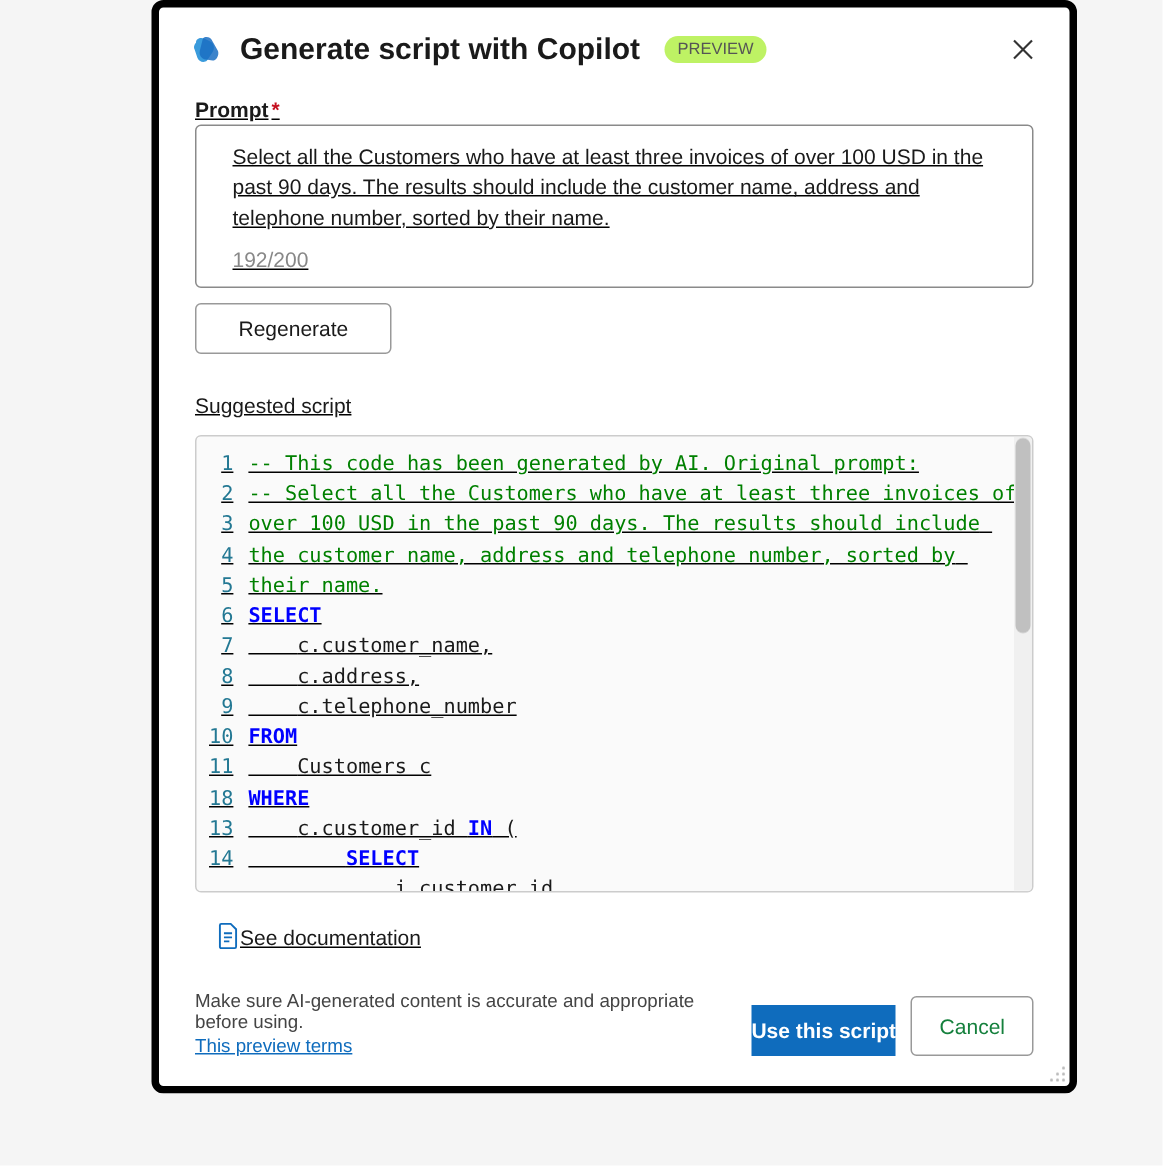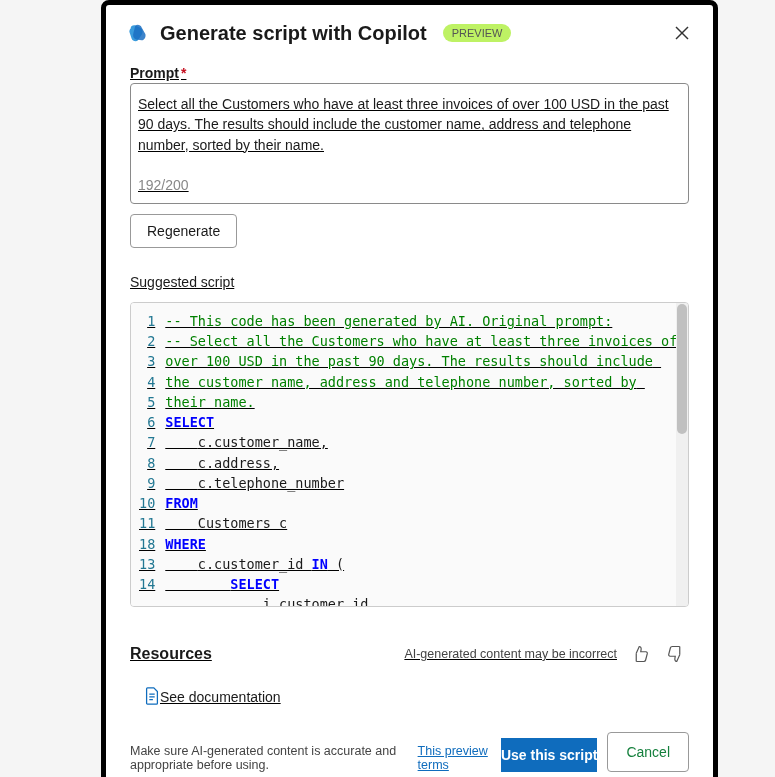--- a/index.html
+++ b/index.html
@@ -72,44 +72,44 @@
     .field-label {
       font-size: 14px;
       font-weight: 600;
       color: #1a1a1a;
       margin-bottom: 2px;
     }
     .required { color: #c50f1f; margin-left: 2px; }
     .prompt-box {
       border: 1px solid #8a8a8a;
       border-radius: 4px;
-      padding: 10px 7px;
+      padding: 10px 24px;
       display: flex;
       flex-direction: column;
-      gap: 22px;
+      gap: 10px;
     }
     .prompt-text {
       font-size: 14px;
       color: #1a1a1a;
       line-height: 1.45;
       min-height: 40px;
       resize: none;
       border: none;
       outline: none;
       font-family: inherit;
       width: 100%;
     }
     .char-count {
       font-size: 14px;
       color: #888;
     }
     .regenerate-btn {
       align-self: flex-start;
       margin-top: 10px;
-      padding: 8px 16px;
+      padding: 8px 28px;
       background: #fff;
       border: 1px solid #999;
       border-radius: 4px;
       font-size: 14px;
       font-weight: 500;
       cursor: pointer;
       color: #1a1a1a;
     }
     .section-label {
       font-size: 14px;
@@ -202,21 +202,21 @@
     }
     .doc-icon { color: #0f6cbd; }
     .footer {
       padding: 16px 24px 20px 24px;
       display: flex;
       align-items: flex-end;
       gap: 10px;
     }
     .footer-left {
       display: flex;
-      flex-direction: row;
+      flex-direction: column;
       gap: 2px;
       font-size: 12.5px;
       color: #444;
       flex: 1;
     }
     .preview-link {
       color: #0f6cbd;
       text-decoration: underline;
       font-size: 12.5px;
       cursor: pointer;
@@ -306,36 +306,20 @@
             <div>13</div>
             <div>14</div>
           </div>
         <div class="code" id="code"><div><span class="c-comment">-- This code has been generated by AI. Original prompt:</span></div><div><span class="c-comment">-- Select all the Customers who have at least three invoices of over 100 USD in the past 90 days. The results should include the customer name, address and telephone number, sorted by their name.</span></div><div><span class="c-keyword">SELECT</span></div><div><span class="c-ident">    c.customer_name,</span></div><div><span class="c-ident">    c.address,</span></div><div><span class="c-ident">    c.telephone_number</span></div><div><span class="c-keyword">FROM</span></div><div><span class="c-ident">    Customers c</span></div><div><span class="c-keyword">WHERE</span></div><div><span class="c-ident">    c.customer_id </span><span class="c-keyword">IN</span><span class="c-ident"> (</span></div><div><span class="c-ident">        </span><span class="c-keyword">SELECT</span></div><div><span class="c-ident">            i.customer_id</span></div><div><span class="c-ident">        </span><span class="c-keyword">FROM</span></div></div>
       </div>
       <div class="vscroll">
         <div class="vscroll-thumb"></div>
       </div>
     </div>
 
-    <div class="resources-row">
-      <div class="resources-heading">Resources</div>
-      <div class="ai-warning">AI-generated content may be incorrect</div>
-      <button class="feedback-btn">
-        <svg width="18" height="18" viewBox="0 0 24 24" fill="none" stroke="#555" stroke-width="1.6">
-          <path d="M7 22V11"></path>
-            <path d="M7 11 L11 2 C12 2 14 3 13.5 6 L13 9 H20 C21 9 22 10 21.7 11.5 L19.5 20 C19.2 21.2 18 22 17 22 H7"></path>
-        </svg>
-      </button>
-      <button class="feedback-btn">
-        <svg width="18" height="18" viewBox="0 0 24 24" fill="none" stroke="#555" stroke-width="1.6">
-          <path d="M17 2V13"></path>
-            <path d="M17 13 L13 22 C12 22 10 21 10.5 18 L11 15 H4 C3 15 2 14 2.3 12.5 L4.5 4 C4.8 2.8 6 2 7 2 H17"></path>
-        </svg>
-      </button>
-    </div>
 
     <a class="doc-link">
       <span class="doc-icon">
         <svg width="16" height="18" viewBox="0 0 16 20" fill="none" stroke="#0f6cbd" stroke-width="1.4">
           <path d="M3 1 H10 L14 5 V18 C14 18.6 13.6 19 13 19 H3 C2.4 19 2 18.6 2 18 V2 C2 1.4 2.4 1 3 1 Z"></path>
           <path d="M5 8 H11 M5 11 H11 M5 14 H9"></path>
         </svg>
       </span>
       <span>See documentation</span>
     </a>

